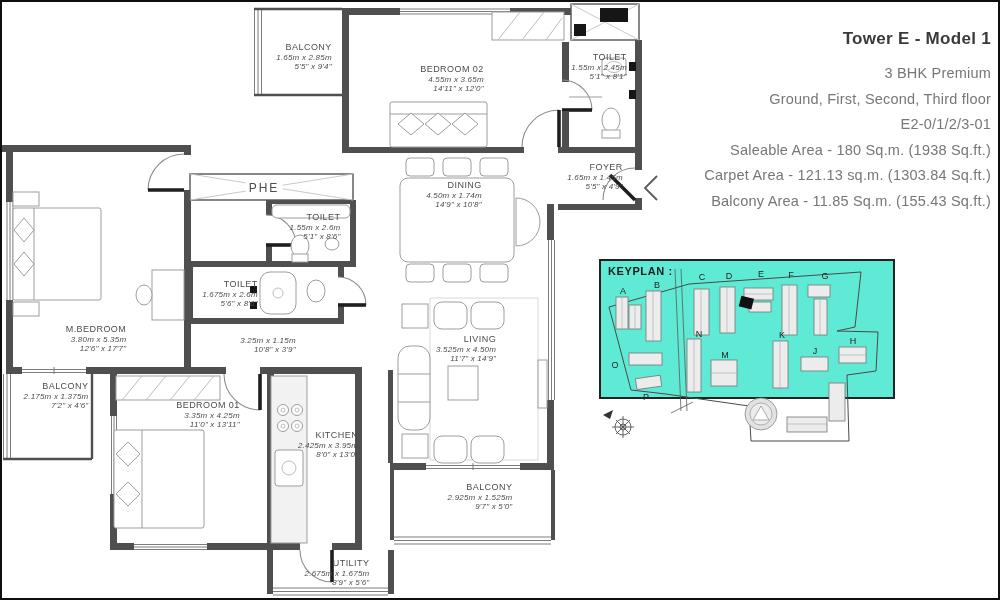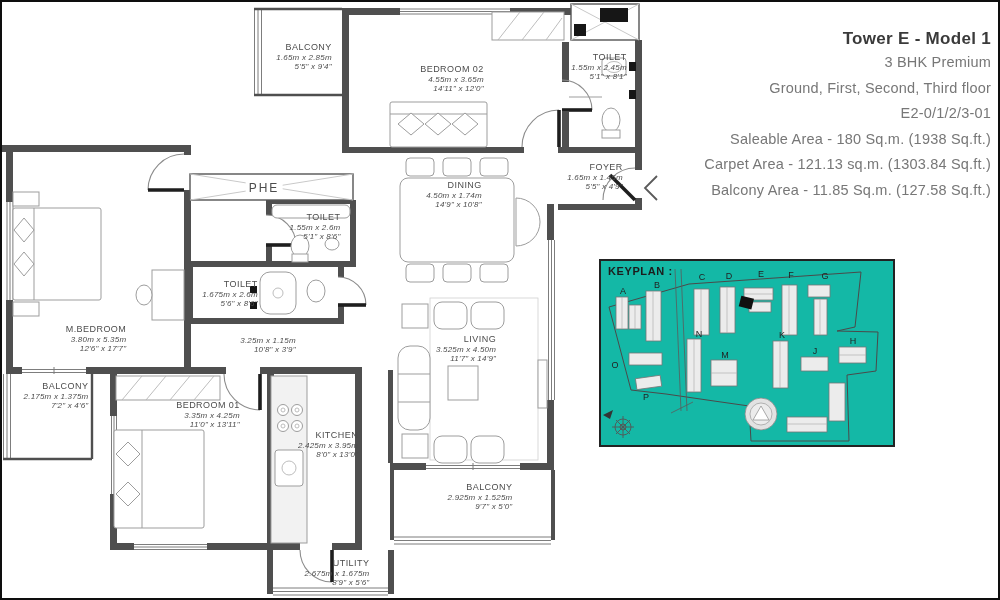--- a/index.html
+++ b/index.html
@@ -23,23 +23,23 @@
   .plan .cnt{fill:#f2f2f2;stroke:#9d9d9d;stroke-width:1;}
   
   .rlabel{position:absolute;transform:translateX(-50%);text-align:right;color:#4c4c4c;
           line-height:1.18;white-space:nowrap;z-index:5;}
   .rname{display:block;font-size:9px;letter-spacing:.45px;}
   .rdim{display:block;font-size:8px;letter-spacing:.2px;font-style:italic;}
   .phe-bg{background:#fff;padding:0 3px;font-size:12px;letter-spacing:2px;}
   
   .tb{position:absolute;top:27px;right:7px;width:390px;text-align:right;color:#777;}
   .tb div{margin:0 0 9.5px 0;font-size:14.5px;letter-spacing:.2px;}
-  .tb .t1{font-size:17px;font-weight:bold;color:#3a3a3a;letter-spacing:.3px;margin-bottom:5px;}
+  .tb .t1{font-size:17px;font-weight:bold;color:#3a3a3a;letter-spacing:.3px;margin-bottom:16px;}
   
-  .keyplan{position:absolute;left:597px;top:257px;width:296px;height:188px;background:#14b8a6;
+  .keyplan{position:absolute;left:597px;top:257px;width:296px;height:140px;background:#5eead4;
            border:2px solid #222;box-sizing:border-box;}
   .kp-label{position:absolute;left:7px;top:4px;font-size:11px;font-weight:bold;
             letter-spacing:.6px;color:#1c1c1c;z-index:2;}
   .keyplan svg{position:absolute;left:0;top:0;}
   .kp .bnd{stroke:#4a4a4a;stroke-width:1;fill:none;}
   .kp .road{stroke:#5a5a5a;stroke-width:.8;fill:none;}
   .kp .bld{fill:#ececec;stroke:#777;stroke-width:.8;}
   .kp .bln{stroke:#aaa;stroke-width:.6;fill:none;}
   .kp .klbl{font-family:"Liberation Sans",sans-serif;font-size:9px;fill:#222;text-anchor:middle;}
   .kp .cps{stroke:#555;stroke-width:.9;fill:none;}
@@ -326,21 +326,21 @@
     <span class="rname phe-bg">PHE</span>
   </div>
 
   <div class="tb">
     <div class="t1">Tower E - Model 1</div>
     <div>3 BHK Premium</div>
     <div>Ground, First, Second, Third floor</div>
     <div>E2-0/1/2/3-01</div>
     <div>Saleable Area - 180 Sq.m. (1938 Sq.ft.)</div>
     <div>Carpet Area - 121.13 sq.m. (1303.84 Sq.ft.)</div>
-    <div>Balcony Area - 11.85 Sq.m. (127.58 Sq.ft.)</div>
+    <div>Balcony Area - 11.85 Sq.m. (155.43 Sq.ft.)</div>
   </div>
 
   <div class="keyplan">
     <div class="kp-label">KEYPLAN :</div>
     <svg class="kp" width="292" height="184" viewBox="0 0 292 184">
       <g>
         <polygon class="bnd" points="8,46 88,23 260,11 254,66 236,70 277,71 275,110 246,114 248,180 150,180 148,145 113,140 65,133 30,129"></polygon>
         <path class="road" d="M74,8 L80,150 M80,8 L86,150 M70,152 L92,141"></path>
       </g>
       <g>

